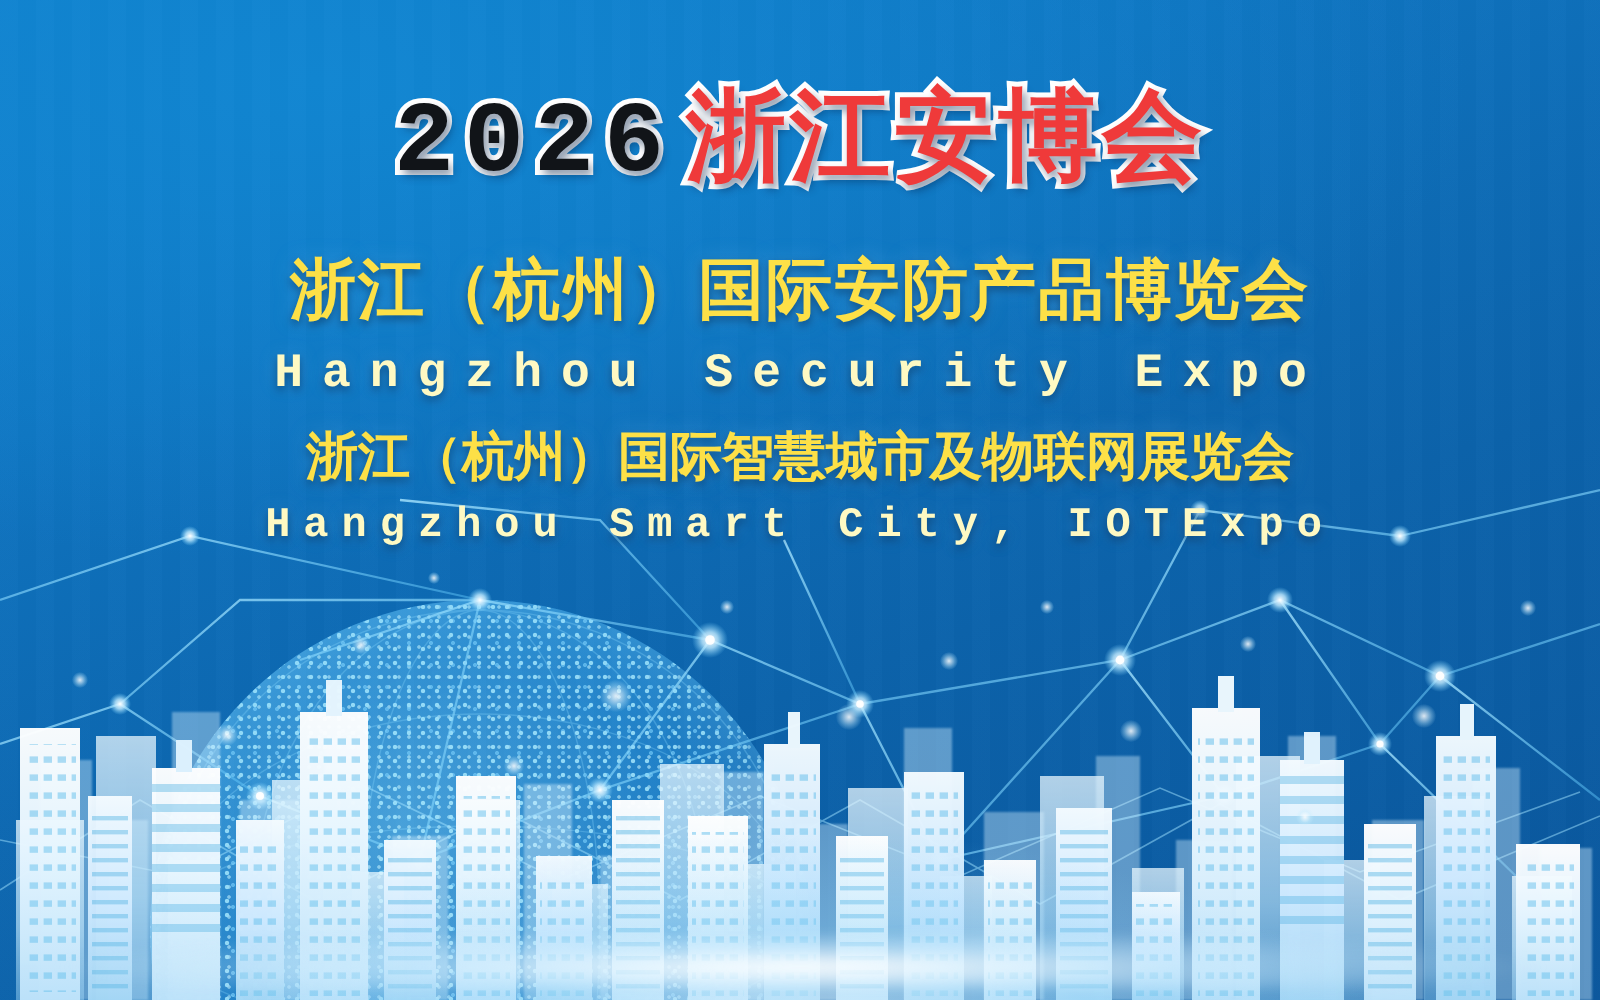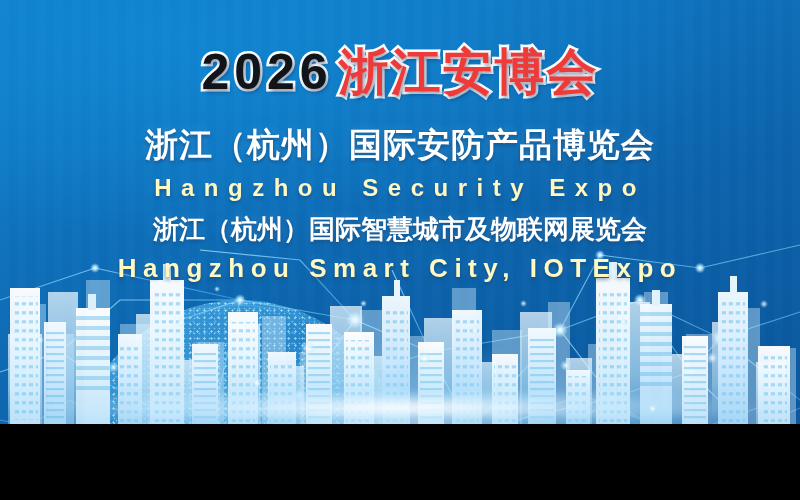--- a/index.html
+++ b/index.html
@@ -3,23 +3,23 @@
 <meta charset="utf-8">
 <style>
   html, body {
     margin: 0;
     padding: 0;
     background: #000;
   }
   #banner {
     position: relative;
     width: 800px;
-    height: 424px;
+    height: 500px;
     overflow: hidden;
-    font-family: Liberation Sans, sans-serif;
+    font-family: Liberation Mono, monospace;
     background: #0c6cb4;
     user-select: none;
   }
 
   
   .bg-base {
     position: absolute;
     inset: 0;
     background:
       radial-gradient(ellipse 120% 80% at 20% 8%, #1186d2 0%, rgba(17,134,210,0) 60%),
@@ -138,38 +138,38 @@
   .t-cn {
     color: #ef3a3a;
     -webkit-text-stroke: 5px #ffffff;
     paint-order: stroke fill;
     letter-spacing: 2px;
     margin-left: 6px;
     text-shadow: 2px 3px 4px rgba(0,30,70,.45);
   }
 
   .line-cn {
-    color: #ffffff;
+    color: #fde047;
     font-size: 33px;
     font-weight: bold;
     letter-spacing: 1px;
     white-space: nowrap;
     text-shadow: 0 2px 4px rgba(2,38,78,.55), 0 0 10px rgba(120,200,255,.35);
   }
   .line-cn.wide { font-size: 26px; letter-spacing: 0px; }
 
   .line-en {
     color: #fef9c3;
     font-size: 24px;
     font-weight: bold;
     letter-spacing: 9.5px;
     white-space: nowrap;
     text-shadow: 0 2px 4px rgba(2,38,78,.55), 0 0 9px rgba(120,200,255,.3);
   }
-  .line-en.tight { letter-spacing: 6.5px; font-size: 26px; }
+  .line-en.tight { letter-spacing: 6.5px; font-size: 21px; }
 
   .gap-a { height: 24px; }
   .gap-b { height: 6px; }
   .gap-c { height: 10px; }
 </style>
 </head>
 <body>
 
 <div id="banner">
 

